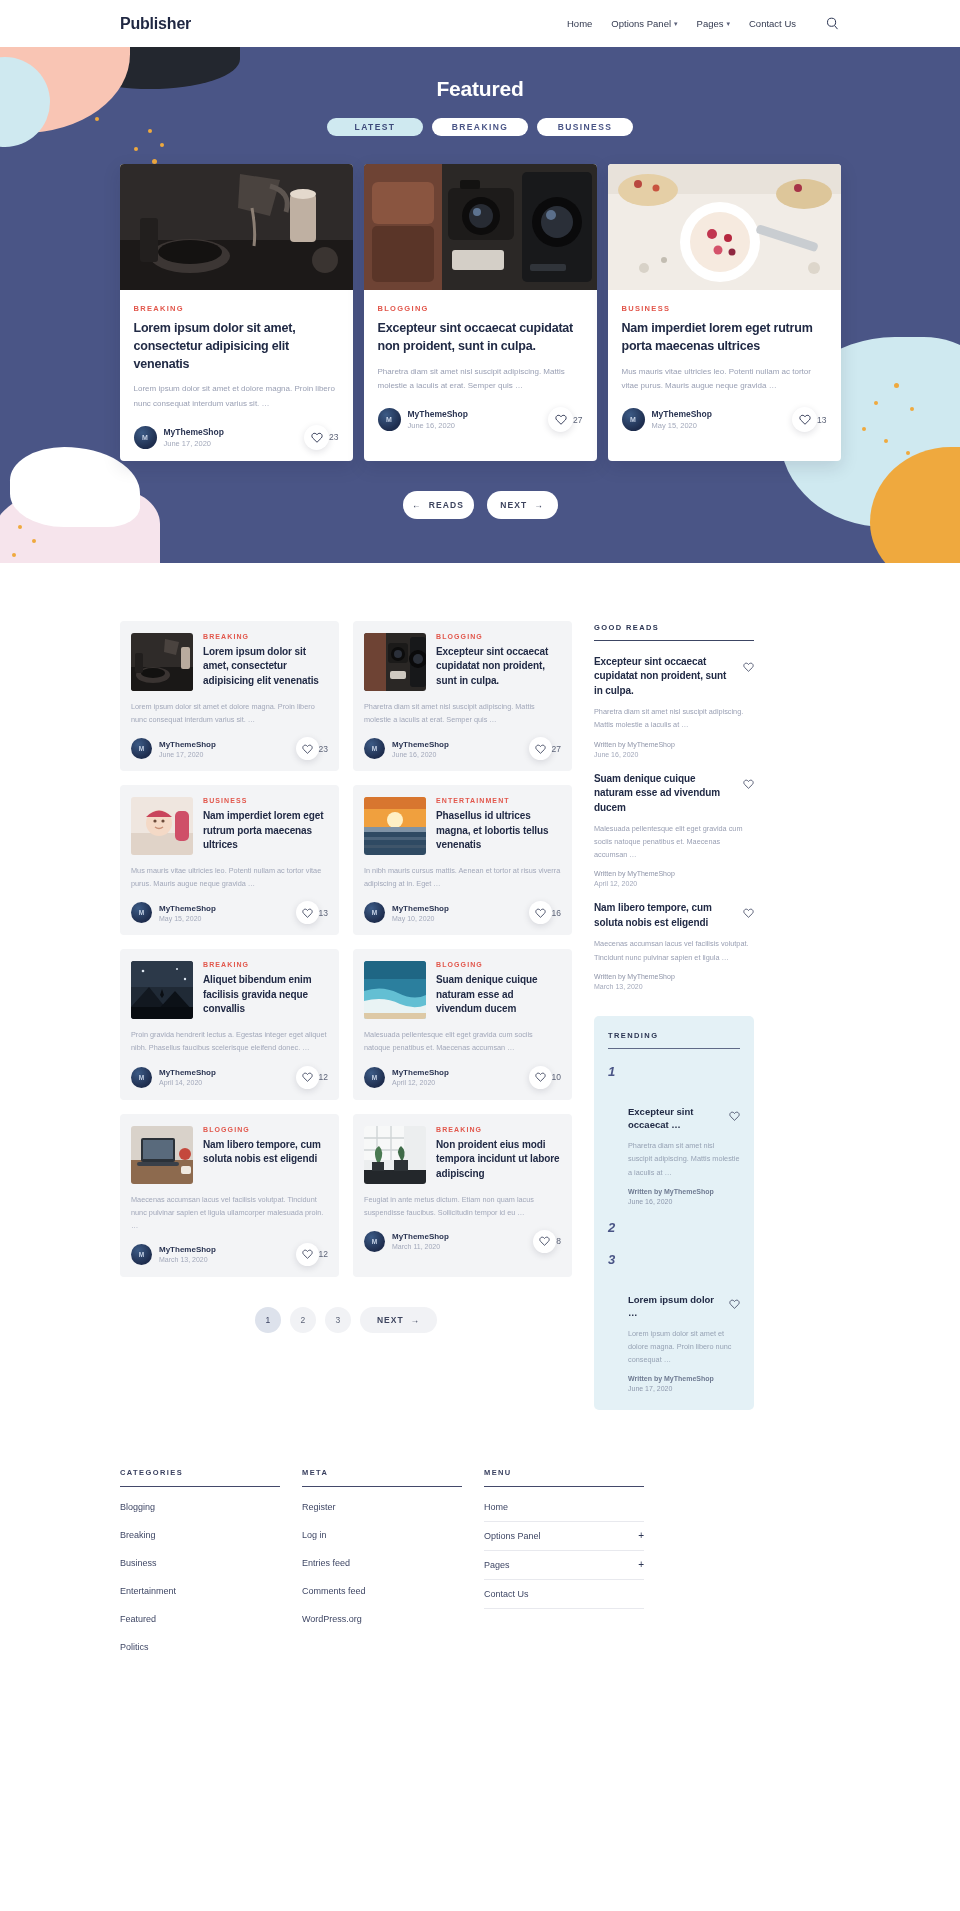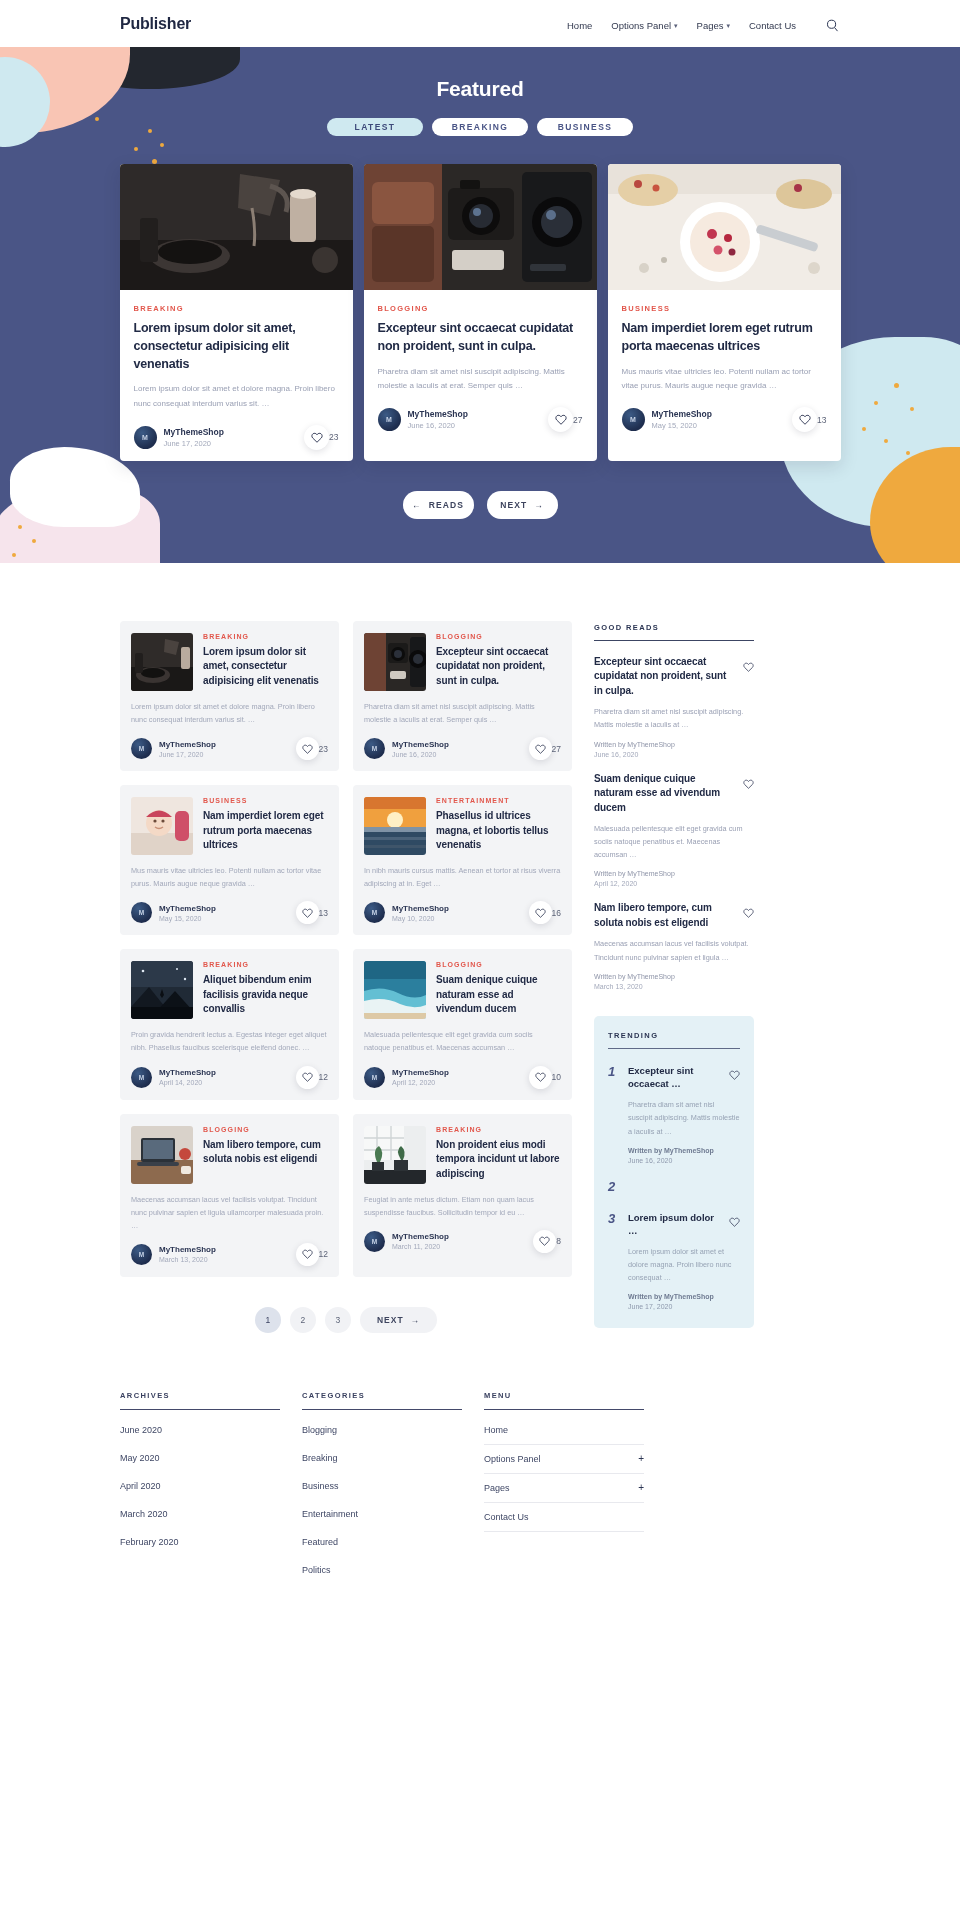--- a/index.html
+++ b/index.html
@@ -12,21 +12,21 @@
   }
   .wrap { width: 960px; margin: 0 auto; position: relative; }
   .container { width: 720px; margin: 0 auto; position: relative; }
 
   
   .site-header {
     height: 47px; background: #fff; display: flex; align-items: center;
     position: relative; z-index: 30;
   }
   .header-inner {
-    width: 720px; margin: 0 auto; display: flex; align-items: flex-end;
+    width: 720px; margin: 0 auto; display: flex; align-items: center;
     justify-content: space-between;
   }
   .brand { font-size: 16px; font-weight: 700; letter-spacing: -0.2px; color: #1f2742; }
   .nav { display: flex; align-items: center; gap: 19px; }
   .nav-item {
     font-size: 9.5px; color: #32394f; display: flex; align-items: center; gap: 3px;
     cursor: pointer; white-space: nowrap;
   }
   .caret { font-size: 7px; color: #5a617a; line-height: 1; }
   .search-btn { margin-left: 10px; cursor: pointer; display: flex; align-items: center; }
@@ -155,21 +155,21 @@
   .gr-excerpt { font-size: 7.3px; line-height: 1.8; color: #9aa0b4; margin-top: 7px; }
   .gr-written { font-size: 7px; color: #8e94a8; margin-top: 9px; }
   .gr-date { font-size: 7px; color: #a3a9bb; margin-top: 3px; }
 
   .trending {
     background: #e4f1f6; border-radius: 5px; padding: 15px 14px 18px; margin-top: 26px;
   }
   .trending .widget-rule { background: #5f6a87; }
   .tr-item { display: flex; gap: 9px; padding-top: 15px; }
   .tr-num { font-size: 13px; font-style: italic; font-weight: 700; color: #4a5586; line-height: 1.3; flex: none; width: 11px; }
-  .tr-body { flex: 1; }
+  .tr-body { flex: 1; margin-top: 41px; }
   .tr-top { display: flex; align-items: flex-start; justify-content: space-between; gap: 6px; }
   .tr-title { font-size: 9.5px; font-weight: 700; line-height: 1.45; color: #212a45; }
   .tr-excerpt { font-size: 7.3px; line-height: 1.8; color: #97a3b5; margin-top: 7px; }
   .tr-written { font-size: 7px; color: #6f7b92; margin-top: 9px; font-weight: 700; }
   .tr-date { font-size: 7px; color: #8e99ad; margin-top: 3px; }
 
   
   .footer { padding: 58px 0 0; }
   .footer-cols { display: flex; gap: 22px; }
   .fcol { width: 160px; }
@@ -797,45 +797,20 @@
   </div>
 </div>
             </div>
         </div>
       </aside>
     </div>
 
     <footer class="footer">
       <div class="footer-cols" id="footer-cols">
 <div class="fcol ">
-  <div class="fcol-title">ARCHIVES</div>
-  <div class="fcol-rule"></div>
-
-  <div class="flink">
-    <span>June 2020</span>
-
-  </div>
-  <div class="flink">
-    <span>May 2020</span>
-
-  </div>
-  <div class="flink">
-    <span>April 2020</span>
-
-  </div>
-  <div class="flink">
-    <span>March 2020</span>
-
-  </div>
-  <div class="flink">
-    <span>February 2020</span>
-
-  </div>
-</div>
-<div class="fcol ">
   <div class="fcol-title">CATEGORIES</div>
   <div class="fcol-rule"></div>
 
   <div class="flink">
     <span>Blogging</span>
 
   </div>
   <div class="flink">
     <span>Breaking</span>
 
@@ -847,20 +822,45 @@
   <div class="flink">
     <span>Entertainment</span>
 
   </div>
   <div class="flink">
     <span>Featured</span>
 
   </div>
   <div class="flink">
     <span>Politics</span>
+
+  </div>
+</div>
+<div class="fcol ">
+  <div class="fcol-title">META</div>
+  <div class="fcol-rule"></div>
+
+  <div class="flink">
+    <span>Register</span>
+
+  </div>
+  <div class="flink">
+    <span>Log in</span>
+
+  </div>
+  <div class="flink">
+    <span>Entries feed</span>
+
+  </div>
+  <div class="flink">
+    <span>Comments feed</span>
+
+  </div>
+  <div class="flink">
+    <span>WordPress.org</span>
 
   </div>
 </div>
 <div class="fcol fmenu">
   <div class="fcol-title">MENU</div>
   <div class="fcol-rule"></div>
 
   <div class="flink">
     <span>Home</span>
 

